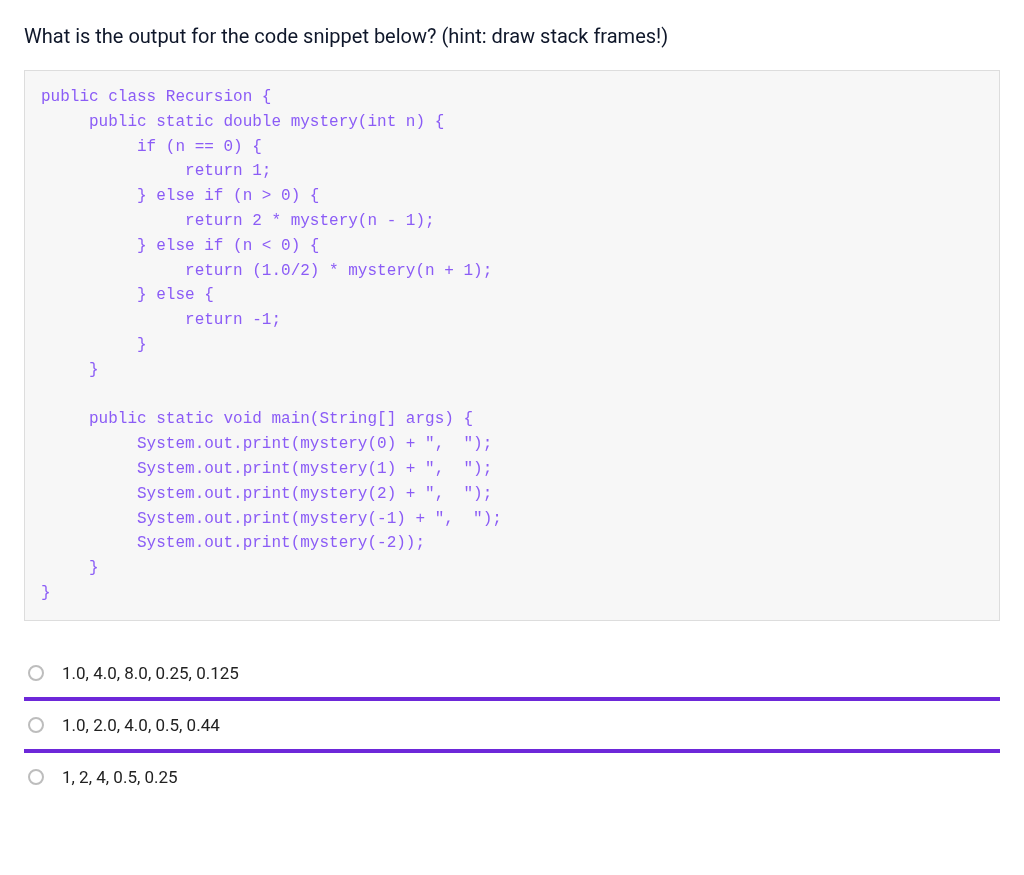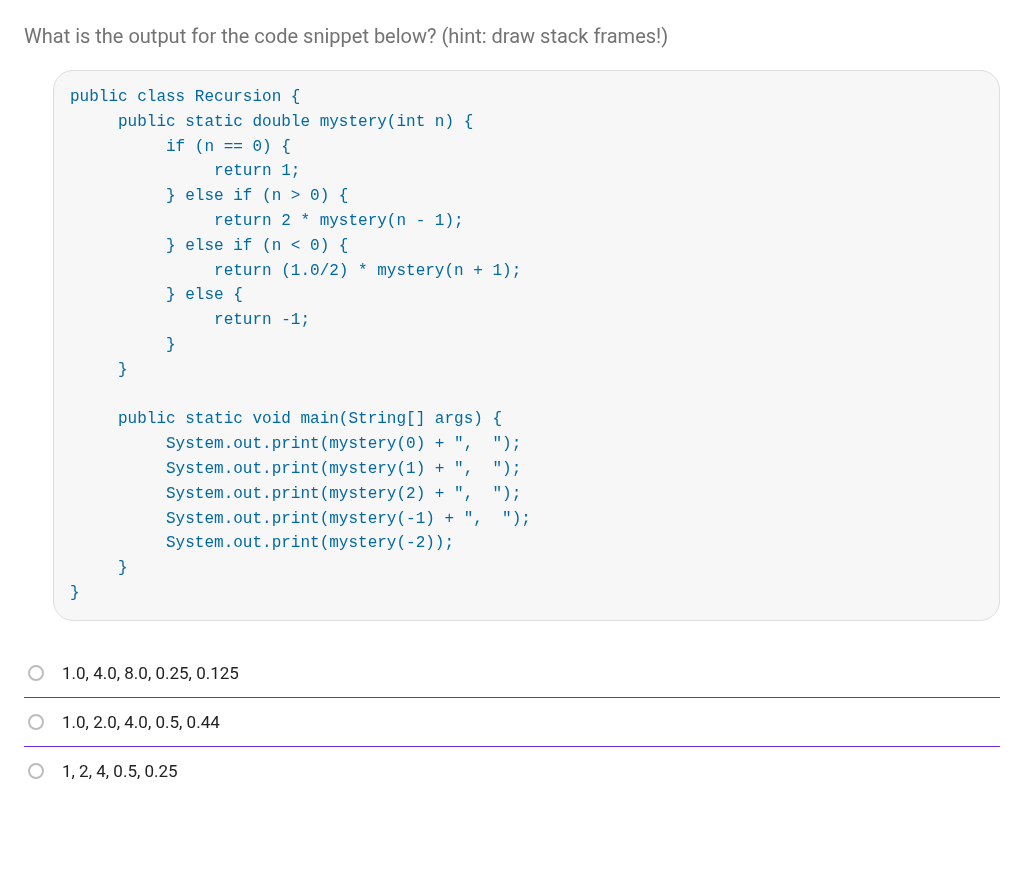--- a/index.html
+++ b/index.html
@@ -10,47 +10,46 @@
     body {
       font-family: -apple-system, BlinkMacSystemFont, "Segoe UI", Roboto, Helvetica, Arial, sans-serif;
       background: #ffffff;
       color: #222222;
       padding: 22px 24px;
       width: 1024px;
     }
     .question-title {
       font-size: 20px;
       font-weight: 400;
-      color: #737373;
+      color: #0f172a;
       margin-bottom: 20px;
       line-height: 1.4;
     }
     .code-block {
       background: #f7f7f7;
       border: 1px solid #dddddd;
-      border-radius: 20px;
+      border-radius: 0;
       padding: 14px 16px;
       margin-bottom: 28px;
       font-family: "Courier New", Courier, monospace;
       font-size: 16px;
       line-height: 1.55;
-      color: #0369a1;
+      color: #8b5cf6;
       white-space: pre;
       overflow: auto;
-      margin-left: 29px;
     }
     .options {
       display: flex;
       flex-direction: column;
     }
     .option {
       display: flex;
       align-items: center;
       padding: 14px 4px;
-      border-bottom: 1px solid #6d28d9;
+      border-bottom: 4px solid #6d28d9;
       cursor: pointer;
     }
     .option:last-child {
       border-bottom: none;
     }
     .radio {
       width: 16px;
       height: 16px;
       border: 2px solid #bdbdbd;
       border-radius: 50%;

